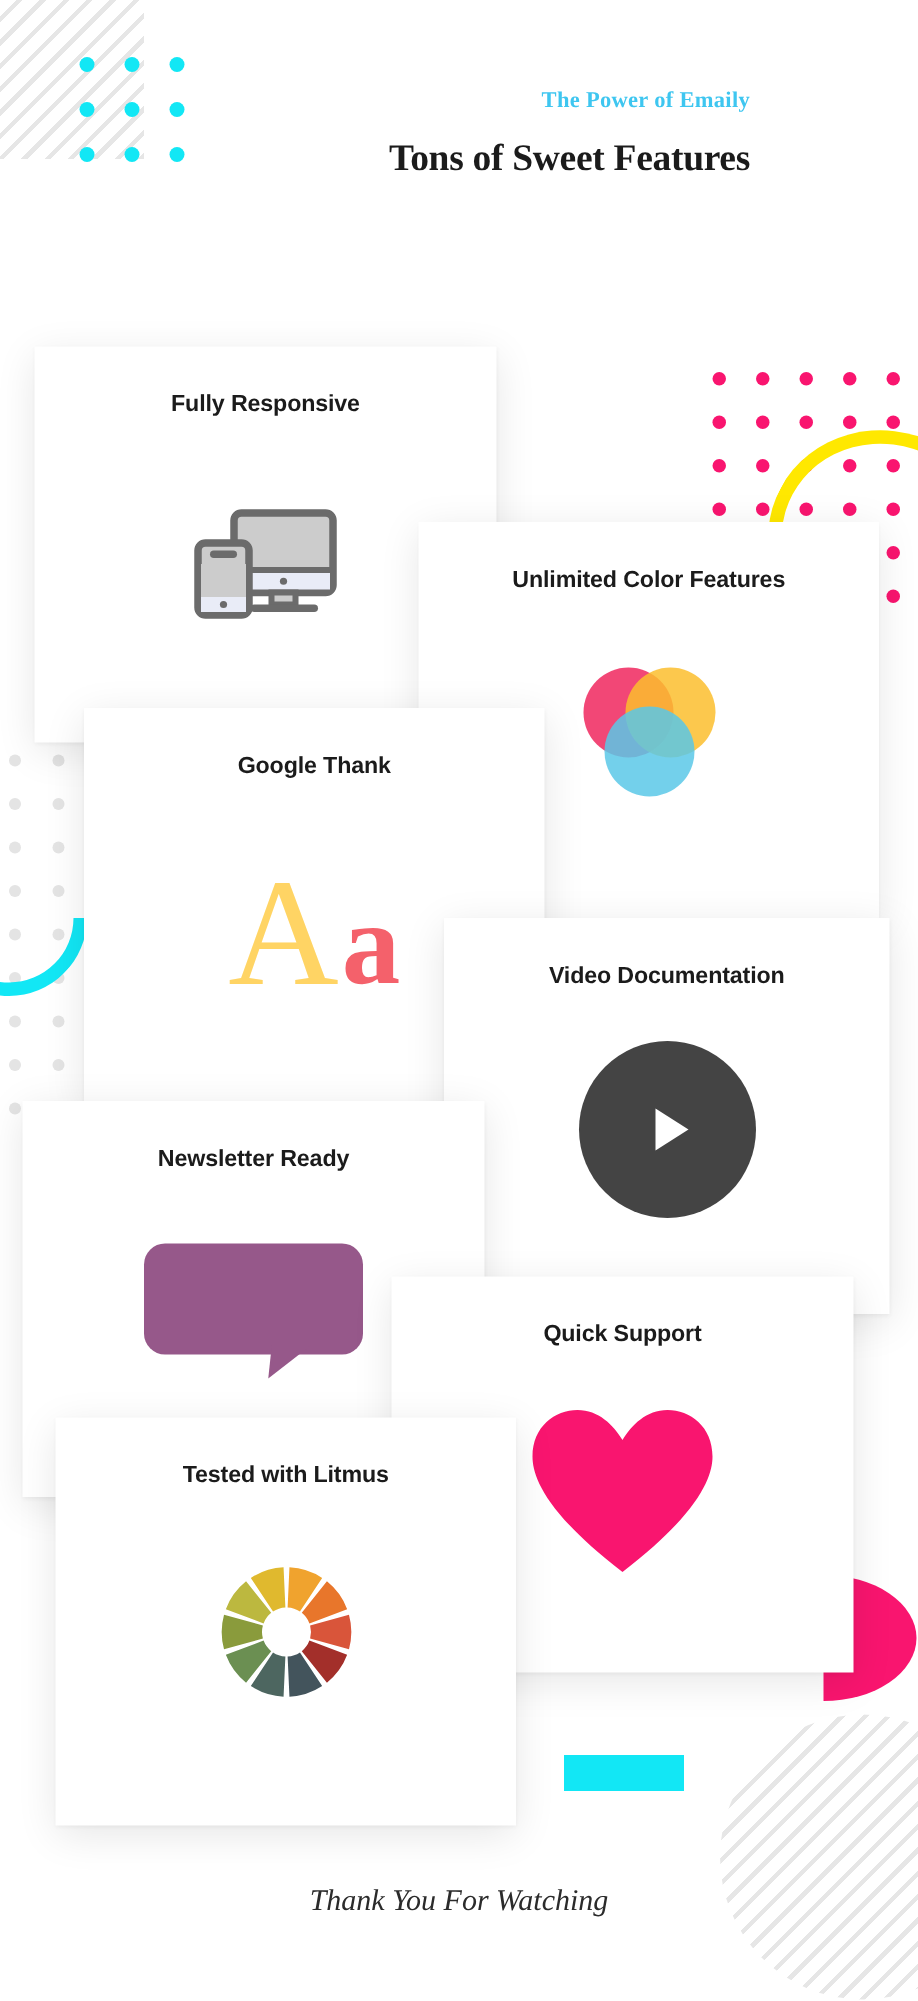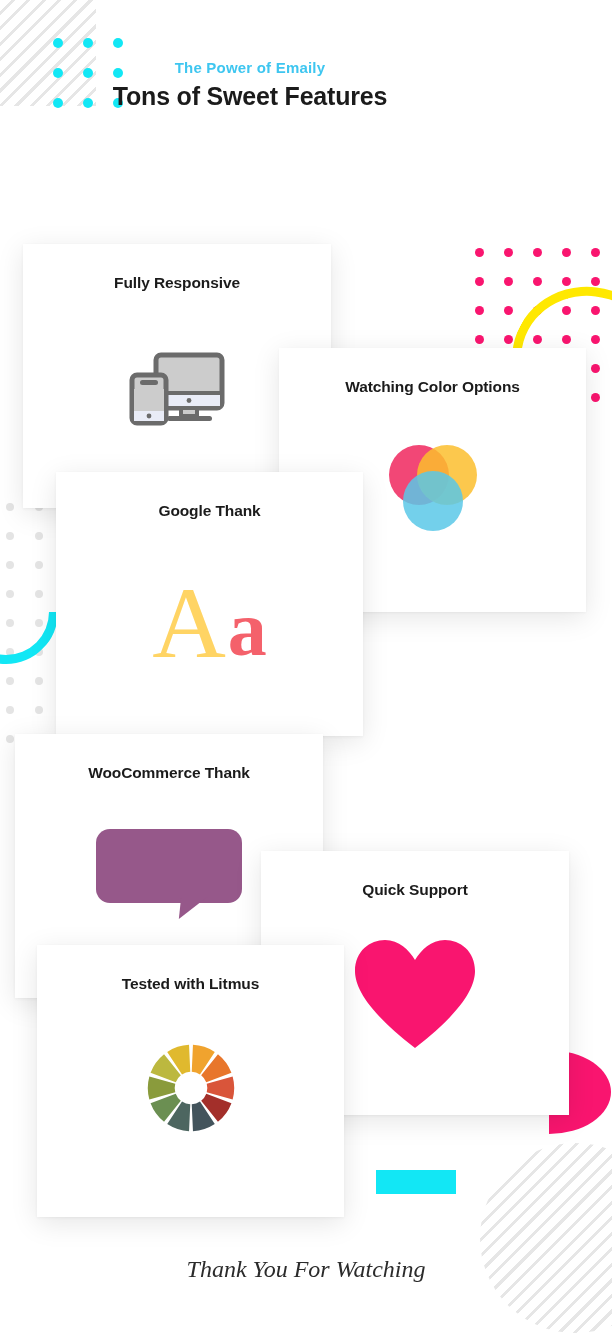--- a/index.html
+++ b/index.html
@@ -47,28 +47,28 @@
   .cyan-arc{
     left:-46px; top:560px; width:104px; height:104px;
     border:9px solid #12e7f5;
     border-radius:50%;
     border-top-color:transparent;
     border-right-color:transparent;
     transform:rotate(-45deg);
   }
 
   
-  .header{ position:absolute; left:0; top:0; width:500px; text-align:center; }
+  .header{ position:absolute; left:0; top:0; width:500px; text-align:right;font-family:Liberation Serif, serif; }
   .eyebrow{
     color:#3ec6f0; font-size:15px; font-weight:bold;
     letter-spacing:.2px; margin-top:59px;
   }
   .headline{
     color:#1b1b1b; font-size:25px; font-weight:bold;
-    letter-spacing:-.2px; margin-top:6px;
+    letter-spacing:-.2px; margin-top:16px;
   }
   .subcopy{
     color:#9a9a9a; font-size:13.5px; line-height:1.55;
     width:556px; margin:16px auto 0;
   }
 
   
   .card{
     position:absolute; background:#ffffff;
     box-shadow:0 6px 26px rgba(0,0,0,.10), 0 1px 3px rgba(0,0,0,.05);
@@ -81,21 +81,21 @@
   .card-icon{
     position:absolute; left:0; right:0;
     display:flex; align-items:center; justify-content:center;
   }
 
   
   .footer{
     position:absolute; left:0; top:1256px; width:612px;
     text-align:center;
     font-family:"Liberation Serif", serif;
-    font-style:italic; font-size:24px; color:#2b2b2b;
+    font-style:italic; font-size:20px; color:#2b2b2b;
   }
 </style>
 </head>
 <body>
 
 <div id="stage">
 
   <div class="deco stripe-square"></div>
   <div class="deco dotgrid" id="cyan-dots" style="left:0;top:0;width:140px;height:120px;">
       <div class="dot" style="left: 53px; top: 38px; width: 10px; height: 10px; background: rgb(18, 231, 245);"></div>
@@ -172,21 +172,21 @@
       <div class="dot" style="left: 64px; top: 66px; width: 8px; height: 8px; background: rgb(228, 228, 228);"></div>
       <div class="dot" style="left: 64px; top: 95px; width: 8px; height: 8px; background: rgb(228, 228, 228);"></div>
       <div class="dot" style="left: 64px; top: 124px; width: 8px; height: 8px; background: rgb(228, 228, 228);"></div>
       <div class="dot" style="left: 64px; top: 153px; width: 8px; height: 8px; background: rgb(228, 228, 228);"></div>
       <div class="dot" style="left: 64px; top: 182px; width: 8px; height: 8px; background: rgb(228, 228, 228);"></div>
       <div class="dot" style="left: 64px; top: 211px; width: 8px; height: 8px; background: rgb(228, 228, 228);"></div>
       <div class="dot" style="left: 64px; top: 240px; width: 8px; height: 8px; background: rgb(228, 228, 228);"></div>
     </div>
   <div class="deco cyan-arc"></div>
 
-  <div class="card" style="left:23px;top:244px;width:308px;height:264px;z-index:10">
+  <div class="card" style="left:23px;top:231px;width:308px;height:264px;z-index:10">
     <div class="card-title">Fully Responsive</div>
     <div class="card-icon" style="top:92px;height:105px;">
       <svg width="100" height="92" viewBox="0 0 100 92" aria-hidden="true">
         <g stroke="#6b6b6b" stroke-width="5" fill="#cccccc" stroke-linejoin="round">
           <rect x="29" y="12" width="66" height="53" rx="5"></rect>
           <path d="M29 50 h66" stroke-width="4" fill="none"></path>
         </g>
         <rect x="31" y="52" width="62" height="11" fill="#e9ecf7"></rect>
         <circle cx="62" cy="57.5" r="2.4" fill="#6b6b6b"></circle>
         <rect x="54" y="65" width="16" height="8" fill="#cccccc" stroke="#6b6b6b" stroke-width="4"></rect>
@@ -194,43 +194,51 @@
         <rect x="5" y="32" width="34" height="48" rx="5" fill="#cccccc" stroke="#6b6b6b" stroke-width="5"></rect>
         <rect x="7" y="46" width="30" height="22" fill="#cccccc"></rect>
         <rect x="7" y="68" width="30" height="10" fill="#e9ecf7"></rect>
         <rect x="13" y="37" width="18" height="5" rx="2.5" fill="#6b6b6b"></rect>
         <circle cx="22" cy="73" r="2.4" fill="#6b6b6b"></circle>
       </svg>
     </div>
   </div>
 
   <div class="card" style="left:279px;top:348px;width:307px;height:264px;z-index:20">
-    <div class="card-title">Watching Color Options</div>
+    <div class="card-title">Unlimited Color Features</div>
     <div class="card-icon" style="top:86px;height:110px;">
       <svg width="104" height="104" viewBox="0 0 104 104" aria-hidden="true">
         <g style="mix-blend-mode:multiply">
           <circle cx="38" cy="38" r="30" fill="#f0275e" opacity=".85"></circle>
           <circle cx="66" cy="38" r="30" fill="#fbbe2e" opacity=".85"></circle>
           <circle cx="52" cy="64" r="30" fill="#5ac8e8" opacity=".85"></circle>
         </g>
       </svg>
     </div>
   </div>
 
   <div class="card" style="left:56px;top:472px;width:307px;height:264px;z-index:30">
     <div class="card-title">Google Thank</div>
     <div class="card-icon" style="top:78px;height:120px;align-items:flex-end;">
       <span style="font-family:'Liberation Serif',serif;font-size:102px;line-height:.92;color:#ffd464;">A</span>
       <span style="font-family:'Liberation Serif',serif;font-weight:bold;font-size:78px;line-height:1.05;color:#f4616b;margin-left:2px;">a</span>
     </div>
   </div>
 
+  <div class="card" style="left:296px;top:612px;width:297px;height:264px;z-index:40">
+    <div class="card-title">Video Documentation</div>
+    <div class="card-icon" style="top:78px;height:126px;">
+      <div style="width:118px;height:118px;border-radius:50%;background:#444444;display:flex;align-items:center;justify-content:center;">
+        <div style="width:0;height:0;border-left:22px solid #ffffff;border-top:14px solid transparent;border-bottom:14px solid transparent;margin-left:6px;"></div>
+      </div>
+    </div>
+  </div>
 
   <div class="card" style="left:15px;top:734px;width:308px;height:264px;z-index:50">
-    <div class="card-title">WooCommerce Thank</div>
+    <div class="card-title">Newsletter Ready</div>
     <div class="card-icon" style="top:82px;height:120px;">
       <div style="position:relative;width:146px;height:94px;">
         <div style="position:absolute;left:0;top:0;width:146px;height:74px;border-radius:14px;background:#96588a;"></div>
         <div style="position:absolute;left:84px;top:68px;width:0;height:0;border-left:26px solid #96588a;border-bottom:22px solid transparent;transform:skewX(-6deg);"></div>
       </div>
     </div>
   </div>
 
   <div class="card" style="left:261px;top:851px;width:308px;height:264px;z-index:60">
     <div class="card-title">Quick Support</div>

